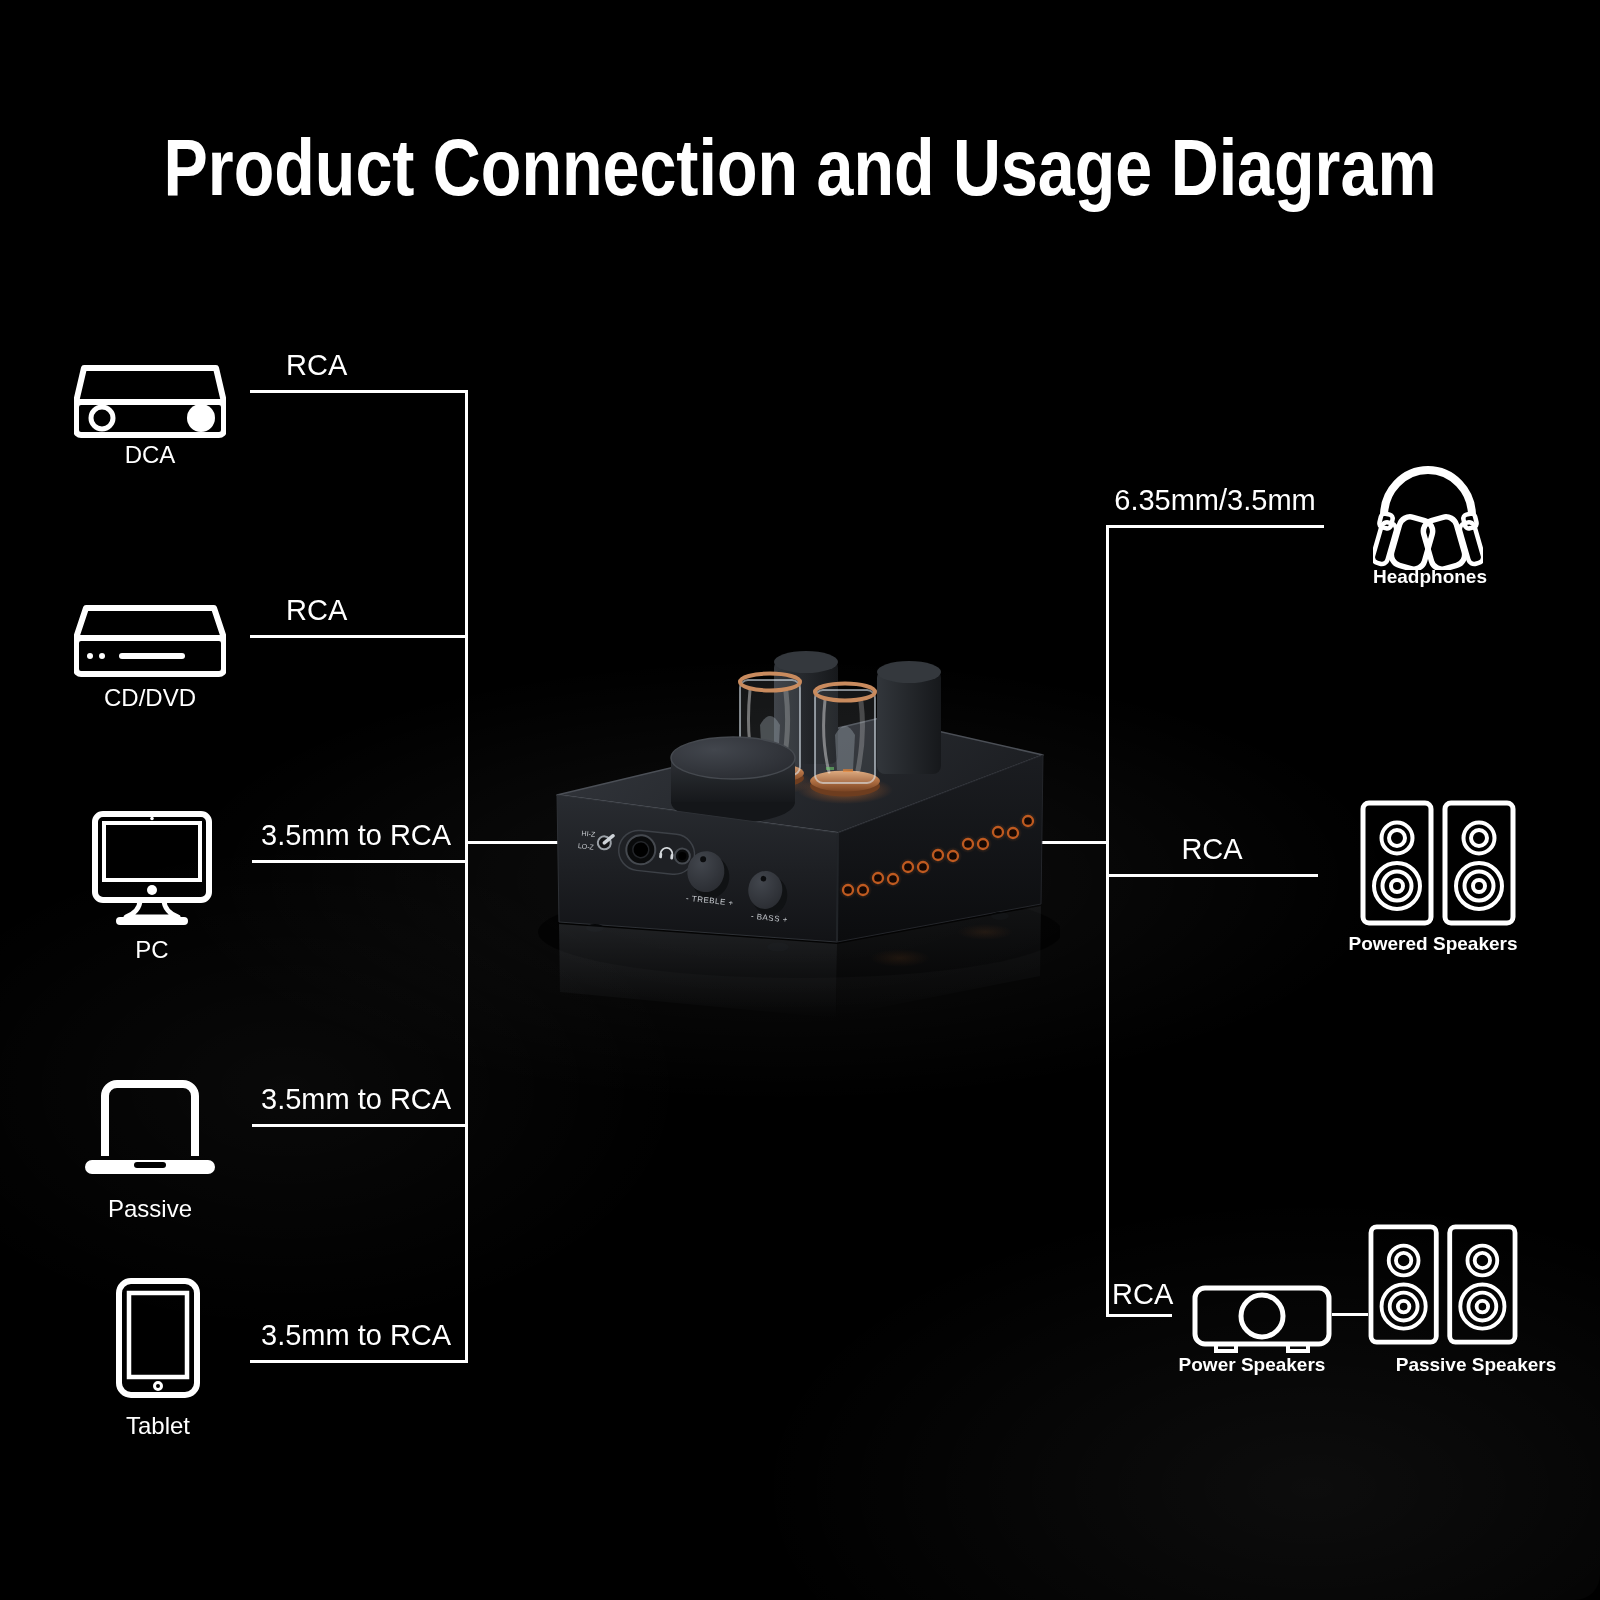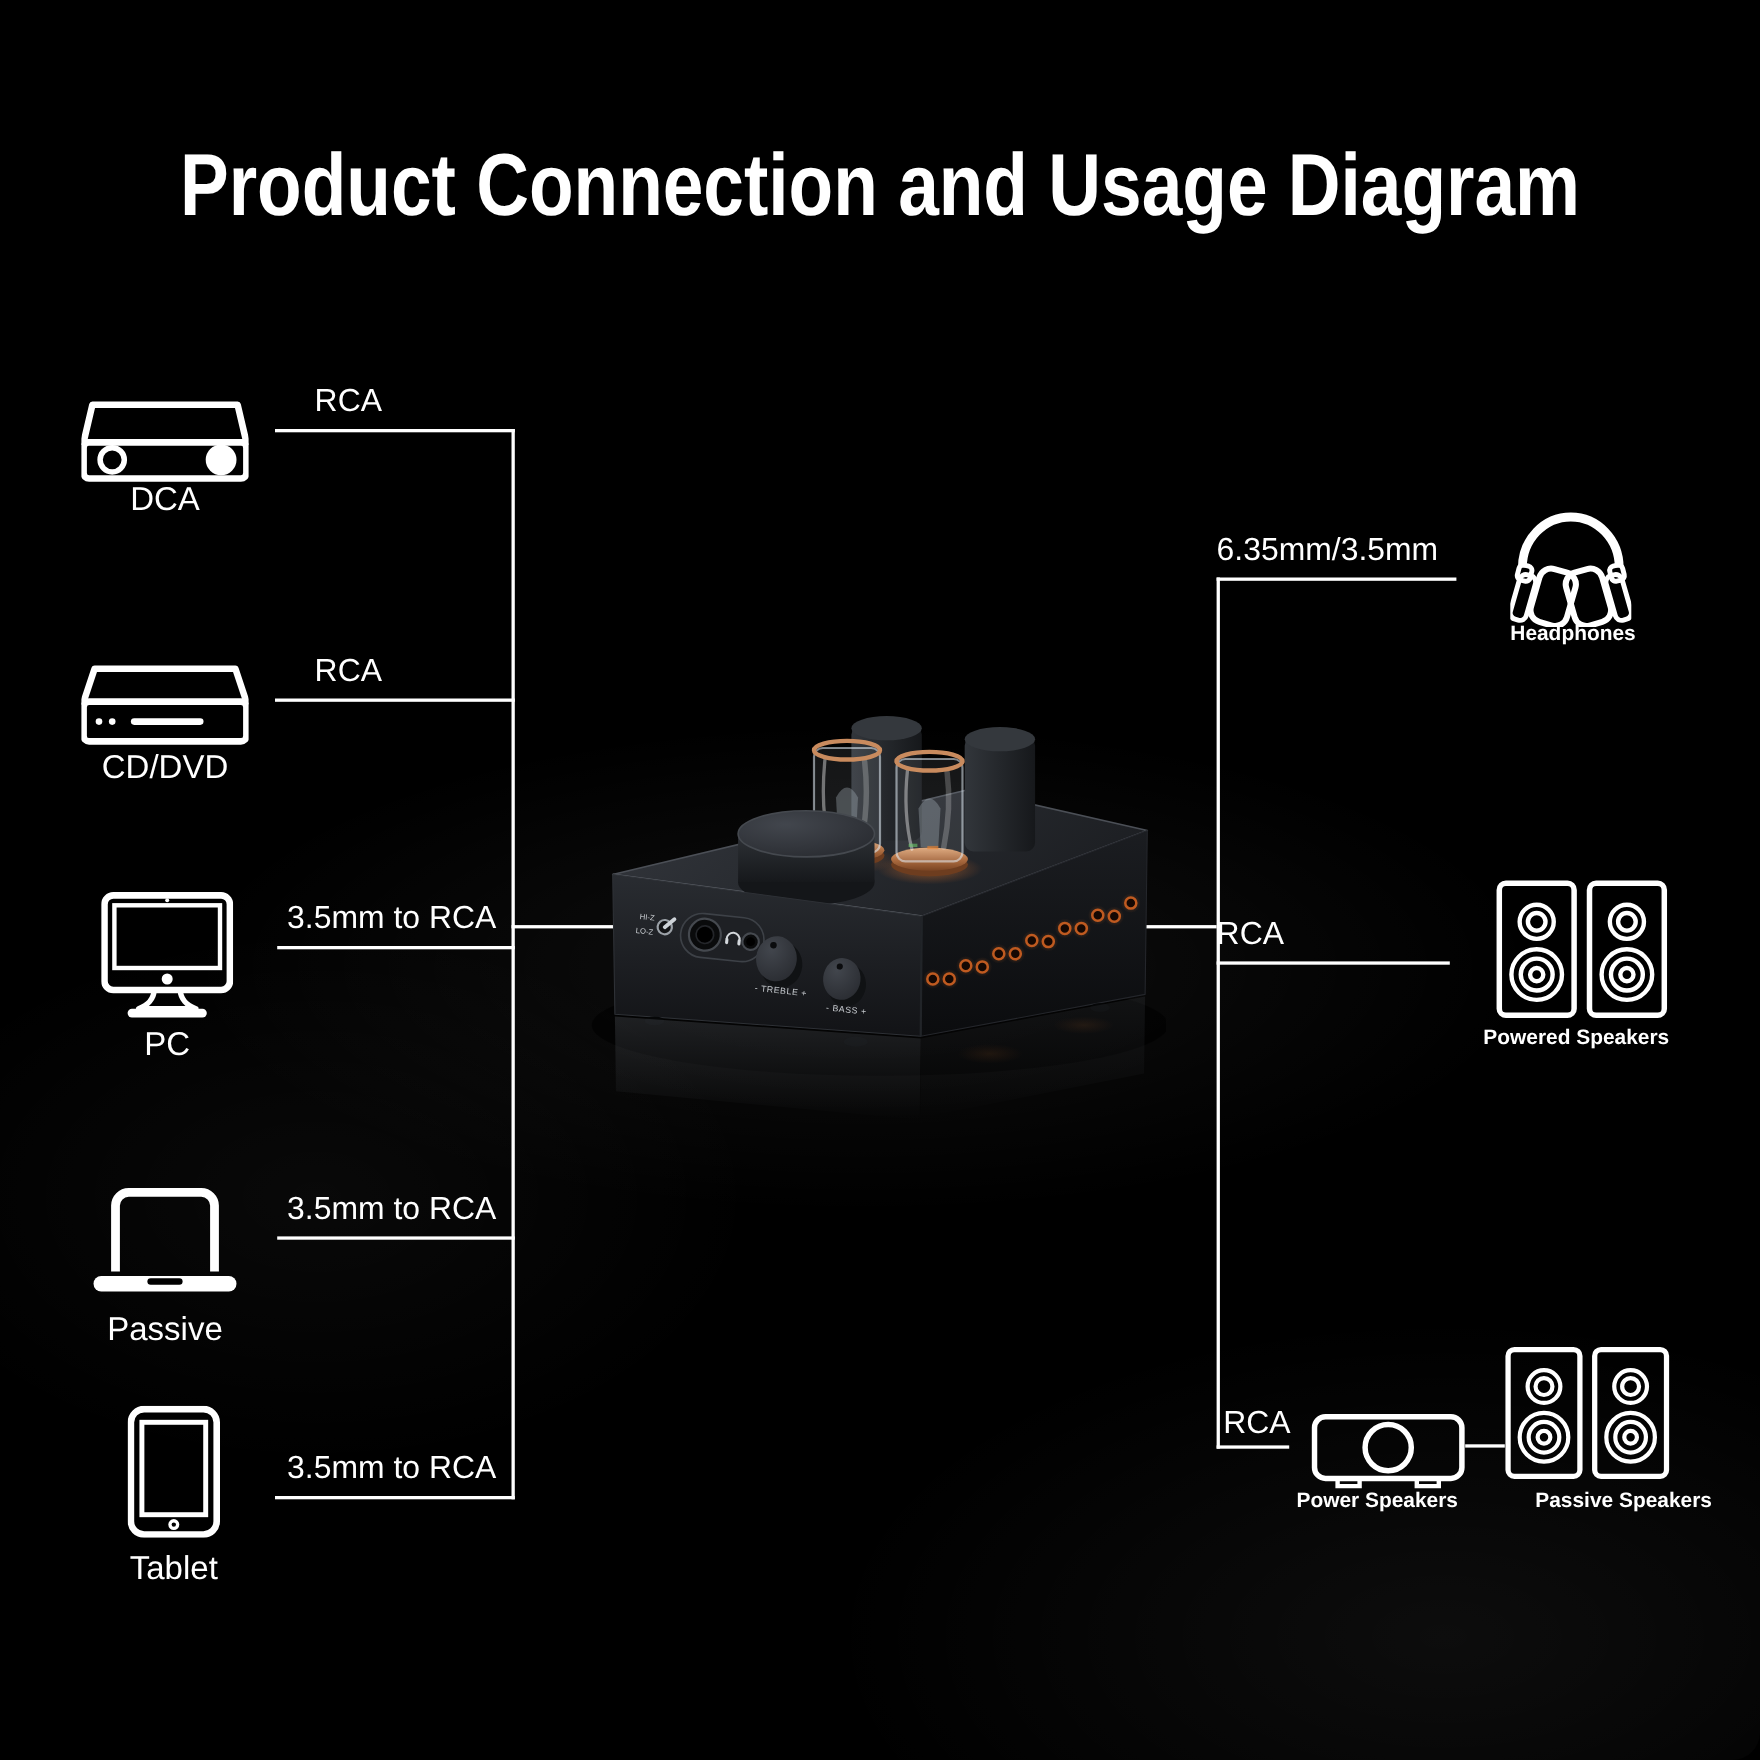--- a/index.html
+++ b/index.html
@@ -13,22 +13,22 @@
       #000;
     border-radius: 25px;
   }
   #title{
     position:absolute;left:0;top:124px;width:1600px;text-align:center;
     font-size:80px;font-weight:700;line-height:88px;white-space:nowrap;
     transform:scaleX(0.83);transform-origin:50% 50%;
   }
   .line{position:absolute;background:#fff;}
   .cable{position:absolute;font-size:29px;line-height:35px;white-space:nowrap;color:#fff;}
-  .cable.ctr{text-align:left;}
-  .devlabel{position:absolute;font-size:30px;line-height:34px;text-align:center;white-space:nowrap;color:#fff;}
+  .cable.ctr{text-align:center;}
+  .devlabel{position:absolute;font-size:24px;line-height:34px;text-align:center;white-space:nowrap;color:#fff;}
   .devlabel.bold{font-weight:700;font-size:19px;}
   .icon{position:absolute;}
   .icon svg{display:block;width:100%;height:100%;}
   .amp{position:absolute;left:480px;top:590px;width:580px;height:580px;}
 </style>
 </head>
 <body>
 
 <div id="stage">
 

